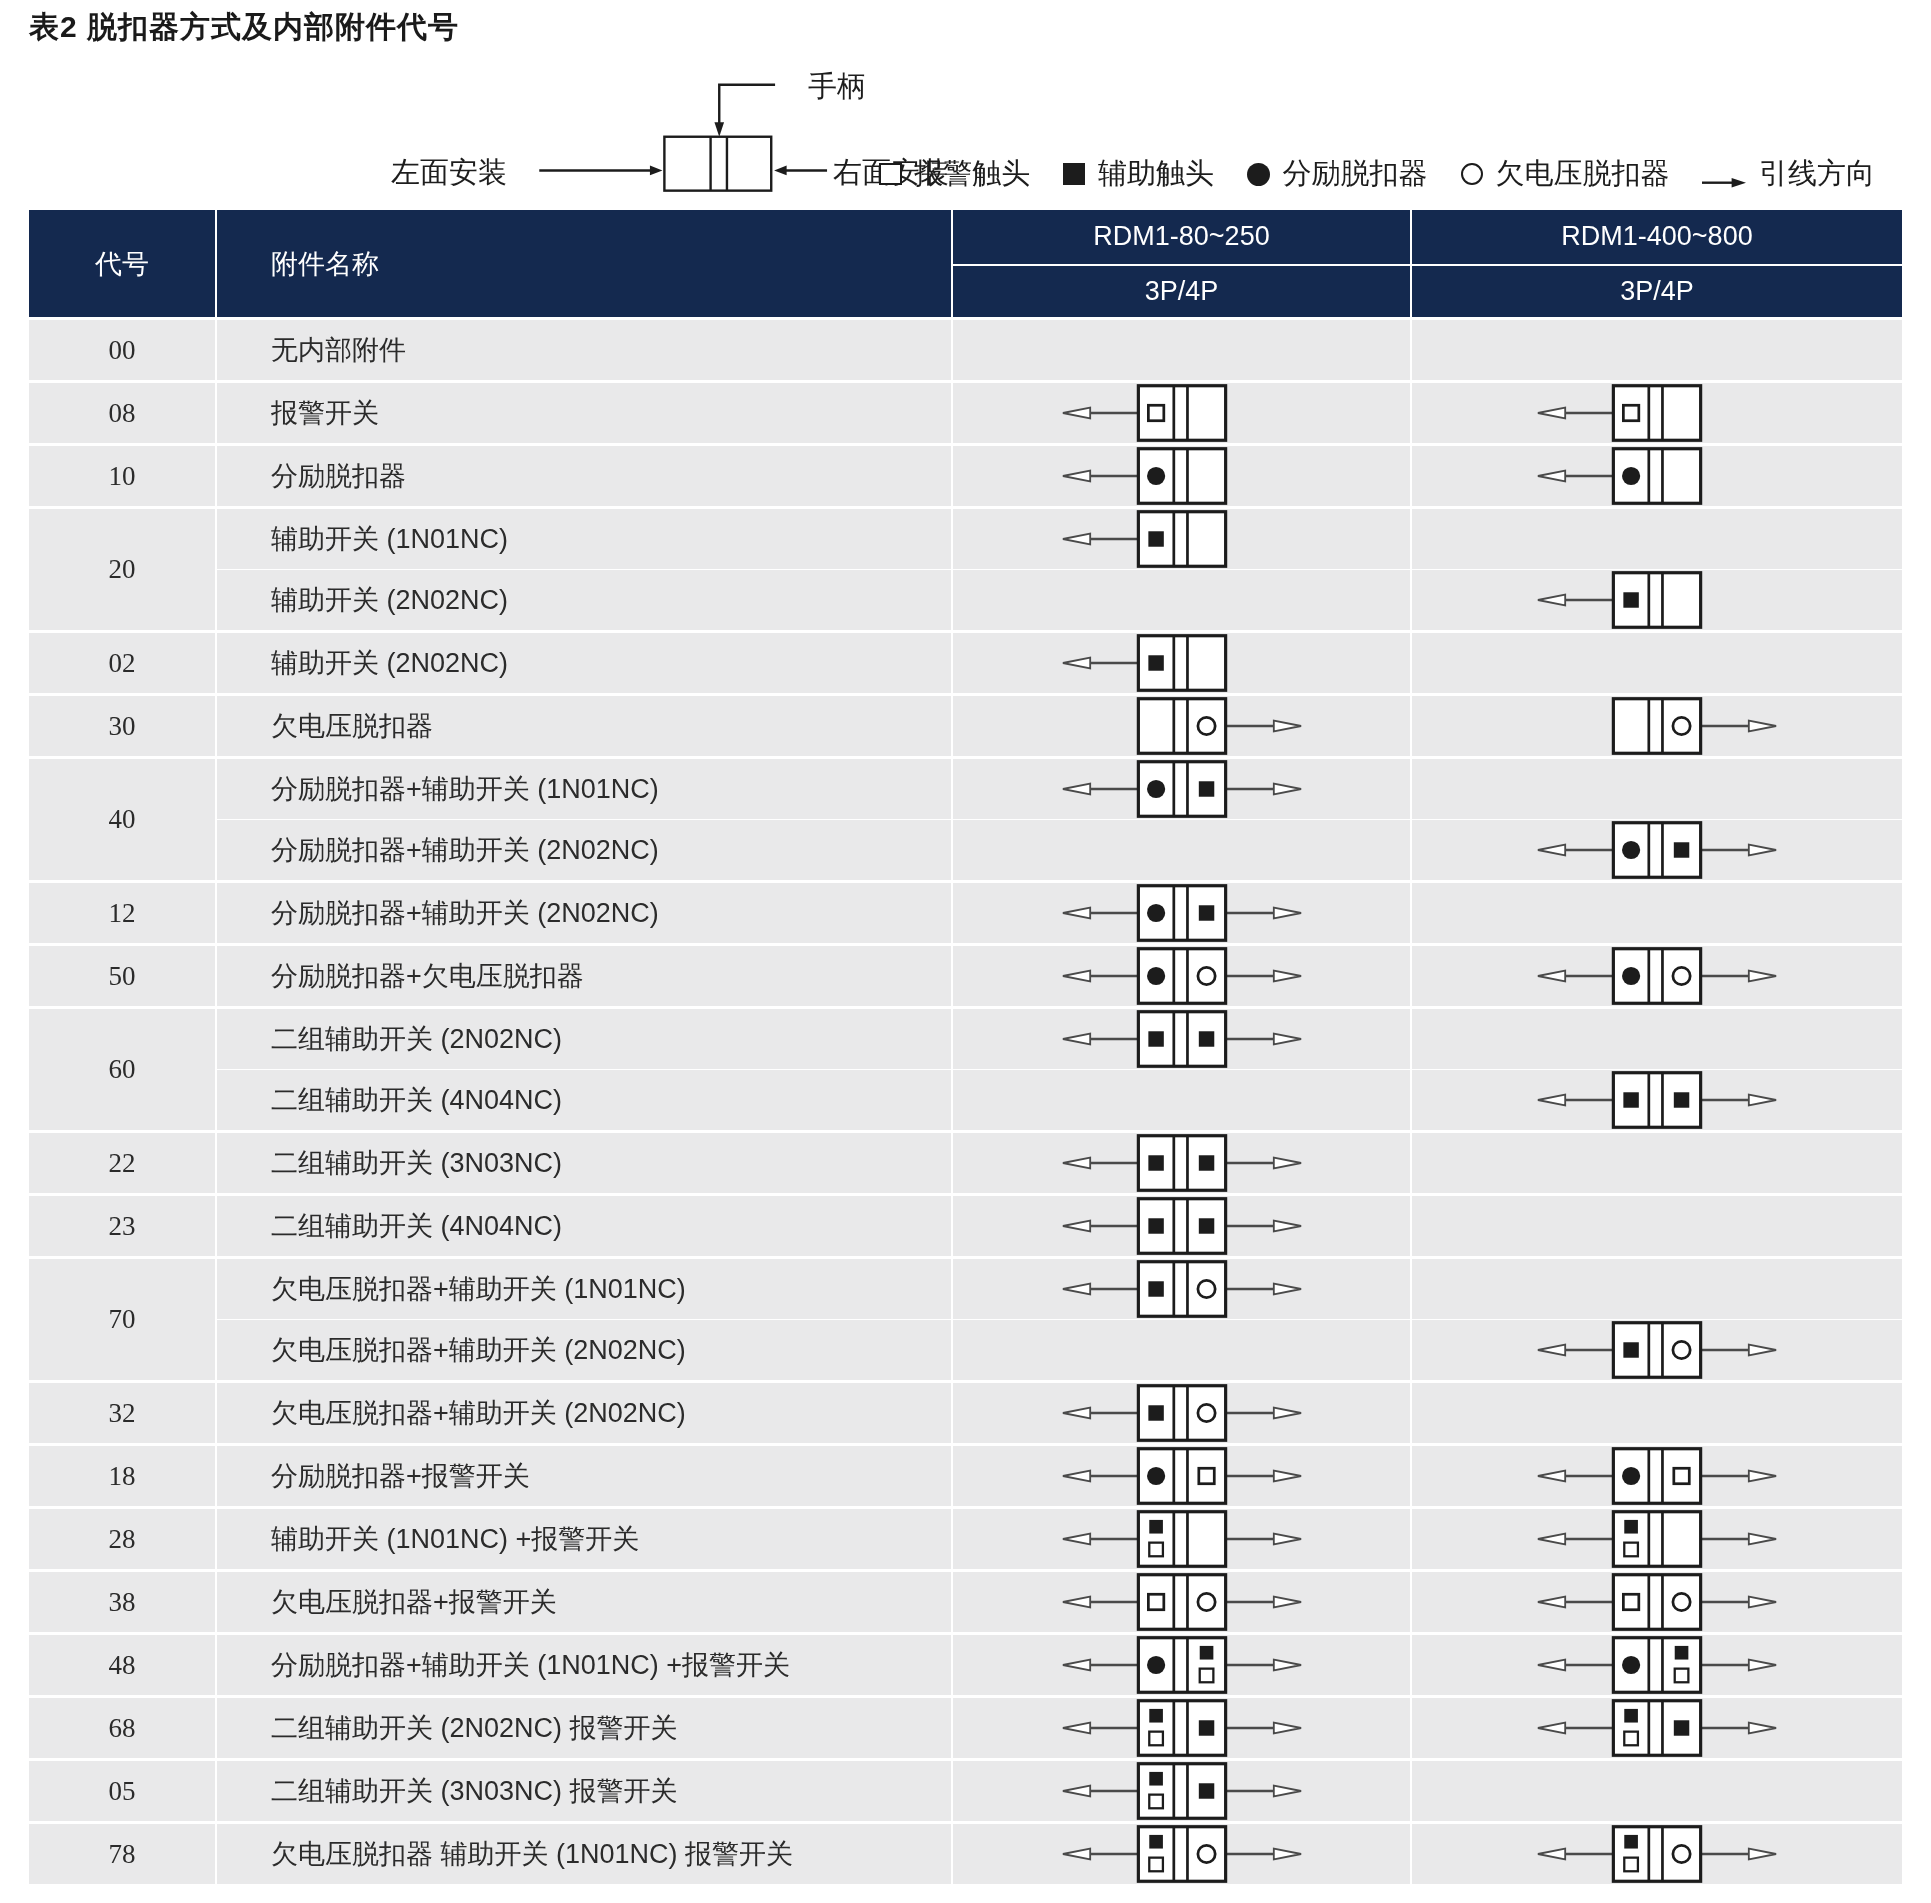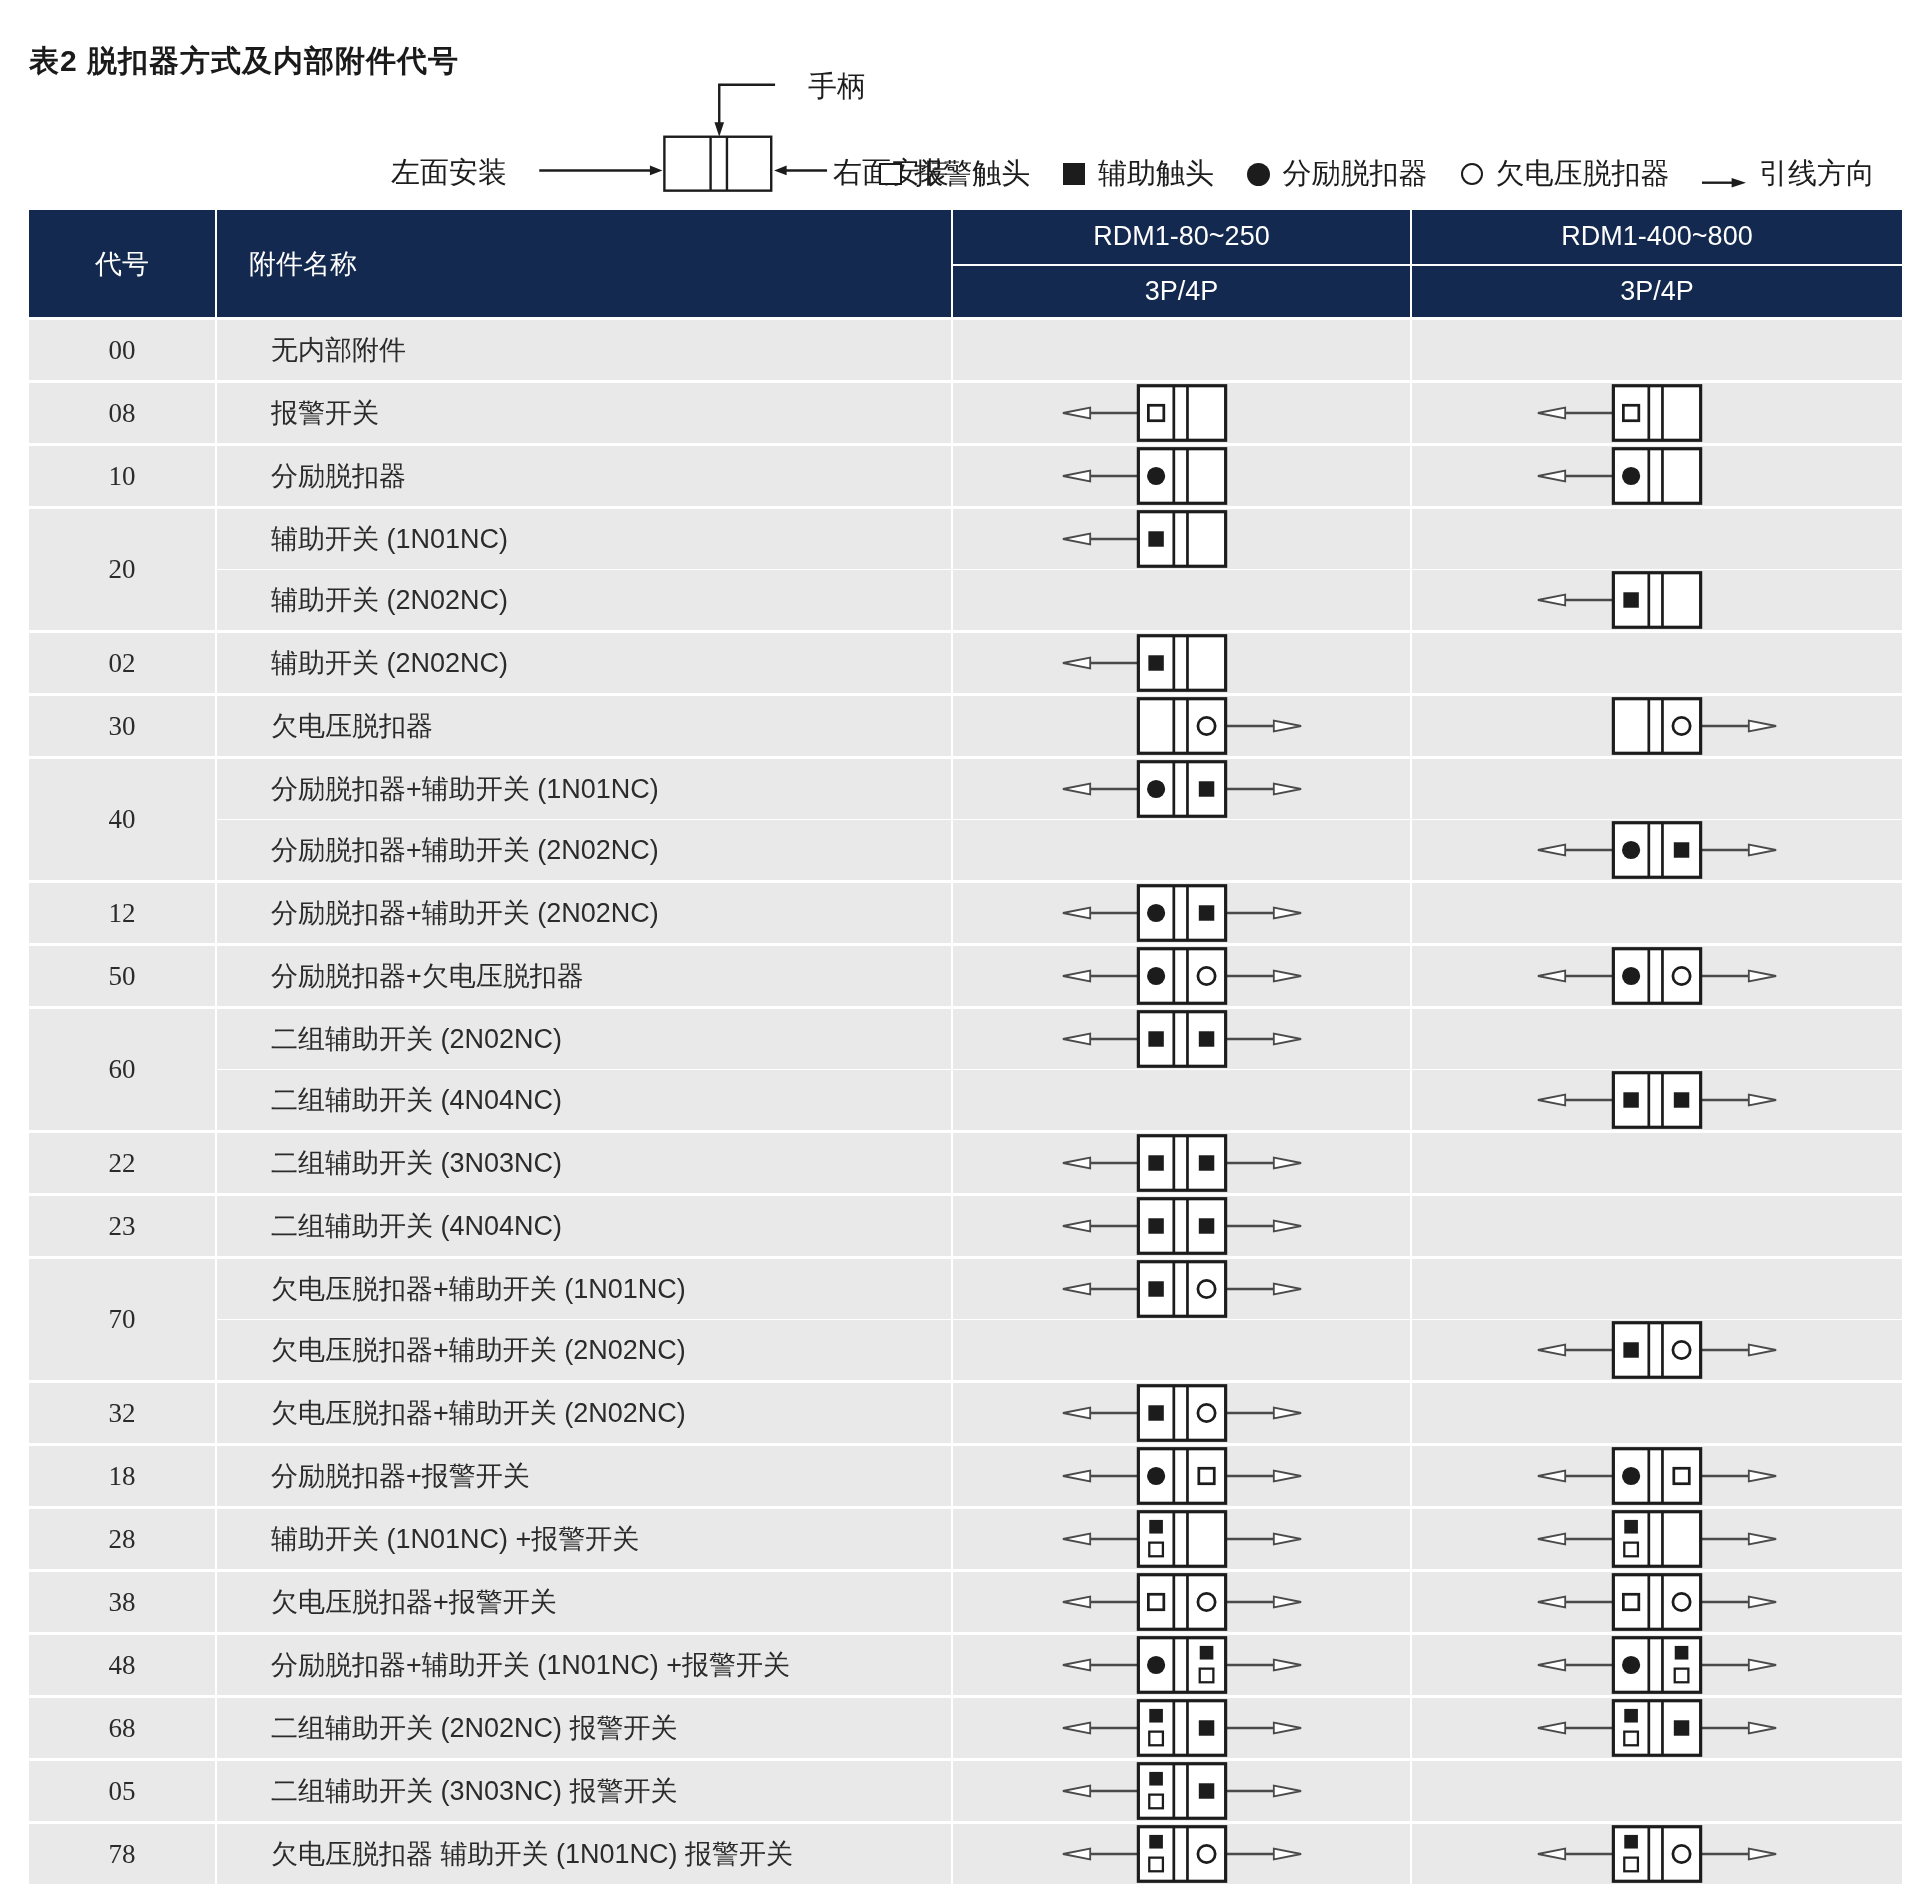--- a/index.html
+++ b/index.html
@@ -1,18 +1,18 @@
 <!DOCTYPE html>
 <html style="--header-bg: #14294f; --row-bg: #e9e9ea;"><head>
 <meta charset="utf-8">
 <style>
   html,body{margin:0;padding:0;background:#fff;}
   .page{position:relative;width:1931px;height:1903px;background:#fff;overflow:hidden;
         font-family:"Liberation Sans","DejaVu Sans",sans-serif;color:#222;}
-  .title{position:absolute;left:29px;top:41px;font-size:30px;font-weight:600;color:#1a1a1a;letter-spacing:1px;}
+  .title{position:absolute;left:29px;top:7px;font-size:30px;font-weight:600;color:#1a1a1a;letter-spacing:1px;}
 
   
   .mount{position:absolute;left:391px;top:53px;width:618px;height:154px;}
   .mount svg{position:absolute;left:0;top:0;}
   .mount-label{position:absolute;font-size:29px;color:#1d1d1d;white-space:nowrap;}
   .lab-handle{left:392px;top:13.5px;margin-left:25px;}
   .lab-left{left:0;top:100px;}
   .lab-right{left:442px;top:100px;}
 
   
@@ -24,21 +24,21 @@
   .filled-square{width:22px;height:22px;background:#1c1c1c;}
   .filled-circle{width:23px;height:23px;background:#1c1c1c;border-radius:50%;}
   .open-circle{width:18.3px;height:18.3px;border:2.9px solid #1c1c1c;border-radius:50%;background:#fff;}
   .lead-arrow{width:44px;height:17.4px;}
 
   
   .acc-table{position:absolute;left:29px;top:210px;width:1873px;border-collapse:separate;border-spacing:0;table-layout:fixed;}
   .acc-table th{background:var(--header-bg,#14294f);color:#fff;font-weight:400;font-size:27px;
                 text-align:center;vertical-align:middle;padding:0;}
   th.h-code,th.h-name{height:107px;}
-  th.h-name{text-align:left;padding-left:32px;}
+  th.h-name{text-align:left;padding-left:54px;}
   th.h-code{border-right:2.9px solid #fff;}
   th.h-name{border-right:2.9px solid #fff;}
   th.h-g1{height:44px;border-right:2.9px solid #fff;border-bottom:2.9px solid #fff;}
   th.h-g2{height:44px;border-bottom:2.9px solid #fff;}
   th.h-p1{height:42px;border-right:2.9px solid #fff;}
   th.h-p2{height:42px;}
 
   .acc-table td{background:var(--row-bg,#e9e9ea);height:60px;border-top:3.9px solid #fff;
                 font-size:27px;color:#2b2b2b;vertical-align:middle;padding:0;}
   .acc-table td.code{text-align:center;border-right:2.9px solid #fff;font-family:Liberation Serif, serif;}

